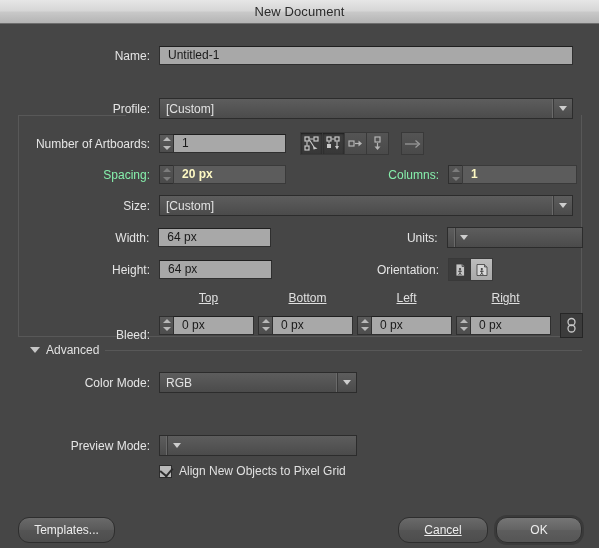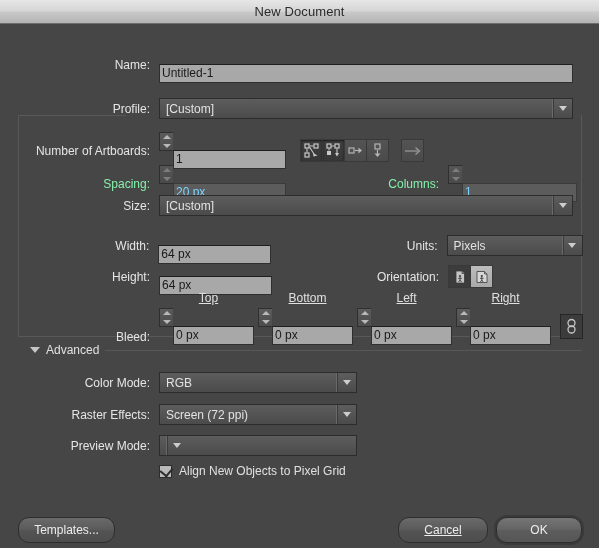--- a/index.html
+++ b/index.html
@@ -56,31 +56,31 @@
 
   
   .tfield {
     background: #a8a8a8;
     border: 1px solid #2f2f2f;
     border-top-color: #1f1f1f;
     color: #1a1a1a;
     font-size: 12px;
     height: 19px;
     line-height: 19px;
-    padding: 0 2px;
+    padding: 0 8px;
     box-sizing: border-box;
     display: flex; align-items: center;
     overflow: hidden;
     white-space: nowrap;
-    margin-top: 18px;
   }
   .tfield.disabled {
     background: #5c5c5c;
-    color: #7dd3fc;
+    color: #fef9c3;
     border-color: #3a3a3a;
+    font-weight: bold;
   }
   
   .ddown {
     background: linear-gradient(to bottom, #5d5d5d 0%, #545454 50%, #4b4b4b 100%);
     border: 1px solid #2c2c2c;
     height: 21px;
     box-sizing: border-box;
     display: flex; align-items: center;
     color: #e2e2e2;
     font-size: 12px;
@@ -325,21 +325,20 @@
             <span class="dd-arrow"></span>
           </span>
       </div>
     </div>
 
     <div class="row" style="left:0; top:203px; width:583px;">
       <div class="lbl" style="width:150px;">Width:</div>
       <div class="tfield" style="width:113px; margin-left:9px;">64 px</div>
       <div class="lbl" style="width:88px; margin-left:79px;">Units:</div>
       <div class="ddown" style="width:137px; margin-left:9px;">
-        <span class="dd-val">Pixels</span>
         <span class="dd-arrowbox">
             <span class="dd-arrow"></span>
           </span>
       </div>
     </div>
 
     <div class="row" style="left:0; top:234px; width:583px;">
       <div class="lbl" style="width:150px;">Height:</div>
       <div class="tfield" style="width:113px; margin-left:9px;">64 px</div>
       <div class="lbl" style="width:88px; margin-left:79px;">Orientation:</div>
@@ -423,29 +422,20 @@
     <div class="row" style="left:0; top:348px; width:583px;">
       <div class="lbl" style="width:150px;">Color Mode:</div>
       <div class="ddown" style="width:198px; margin-left:9px;">
         <span class="dd-val">RGB</span>
         <span class="dd-arrowbox">
             <span class="dd-arrow"></span>
           </span>
       </div>
     </div>
 
-    <div class="row" style="left:0; top:380px; width:583px;">
-      <div class="lbl" style="width:150px;">Raster Effects:</div>
-      <div class="ddown" style="width:198px; margin-left:9px;">
-        <span class="dd-val">Screen (72 ppi)</span>
-        <span class="dd-arrowbox">
-            <span class="dd-arrow"></span>
-          </span>
-      </div>
-    </div>
 
     <div class="row" style="left:0; top:411px; width:583px;">
       <div class="lbl" style="width:150px;">Preview Mode:</div>
       <div class="ddown" style="width:198px; margin-left:9px;">
         <span class="dd-arrowbox">
             <span class="dd-arrow"></span>
           </span>
       </div>
     </div>
 

